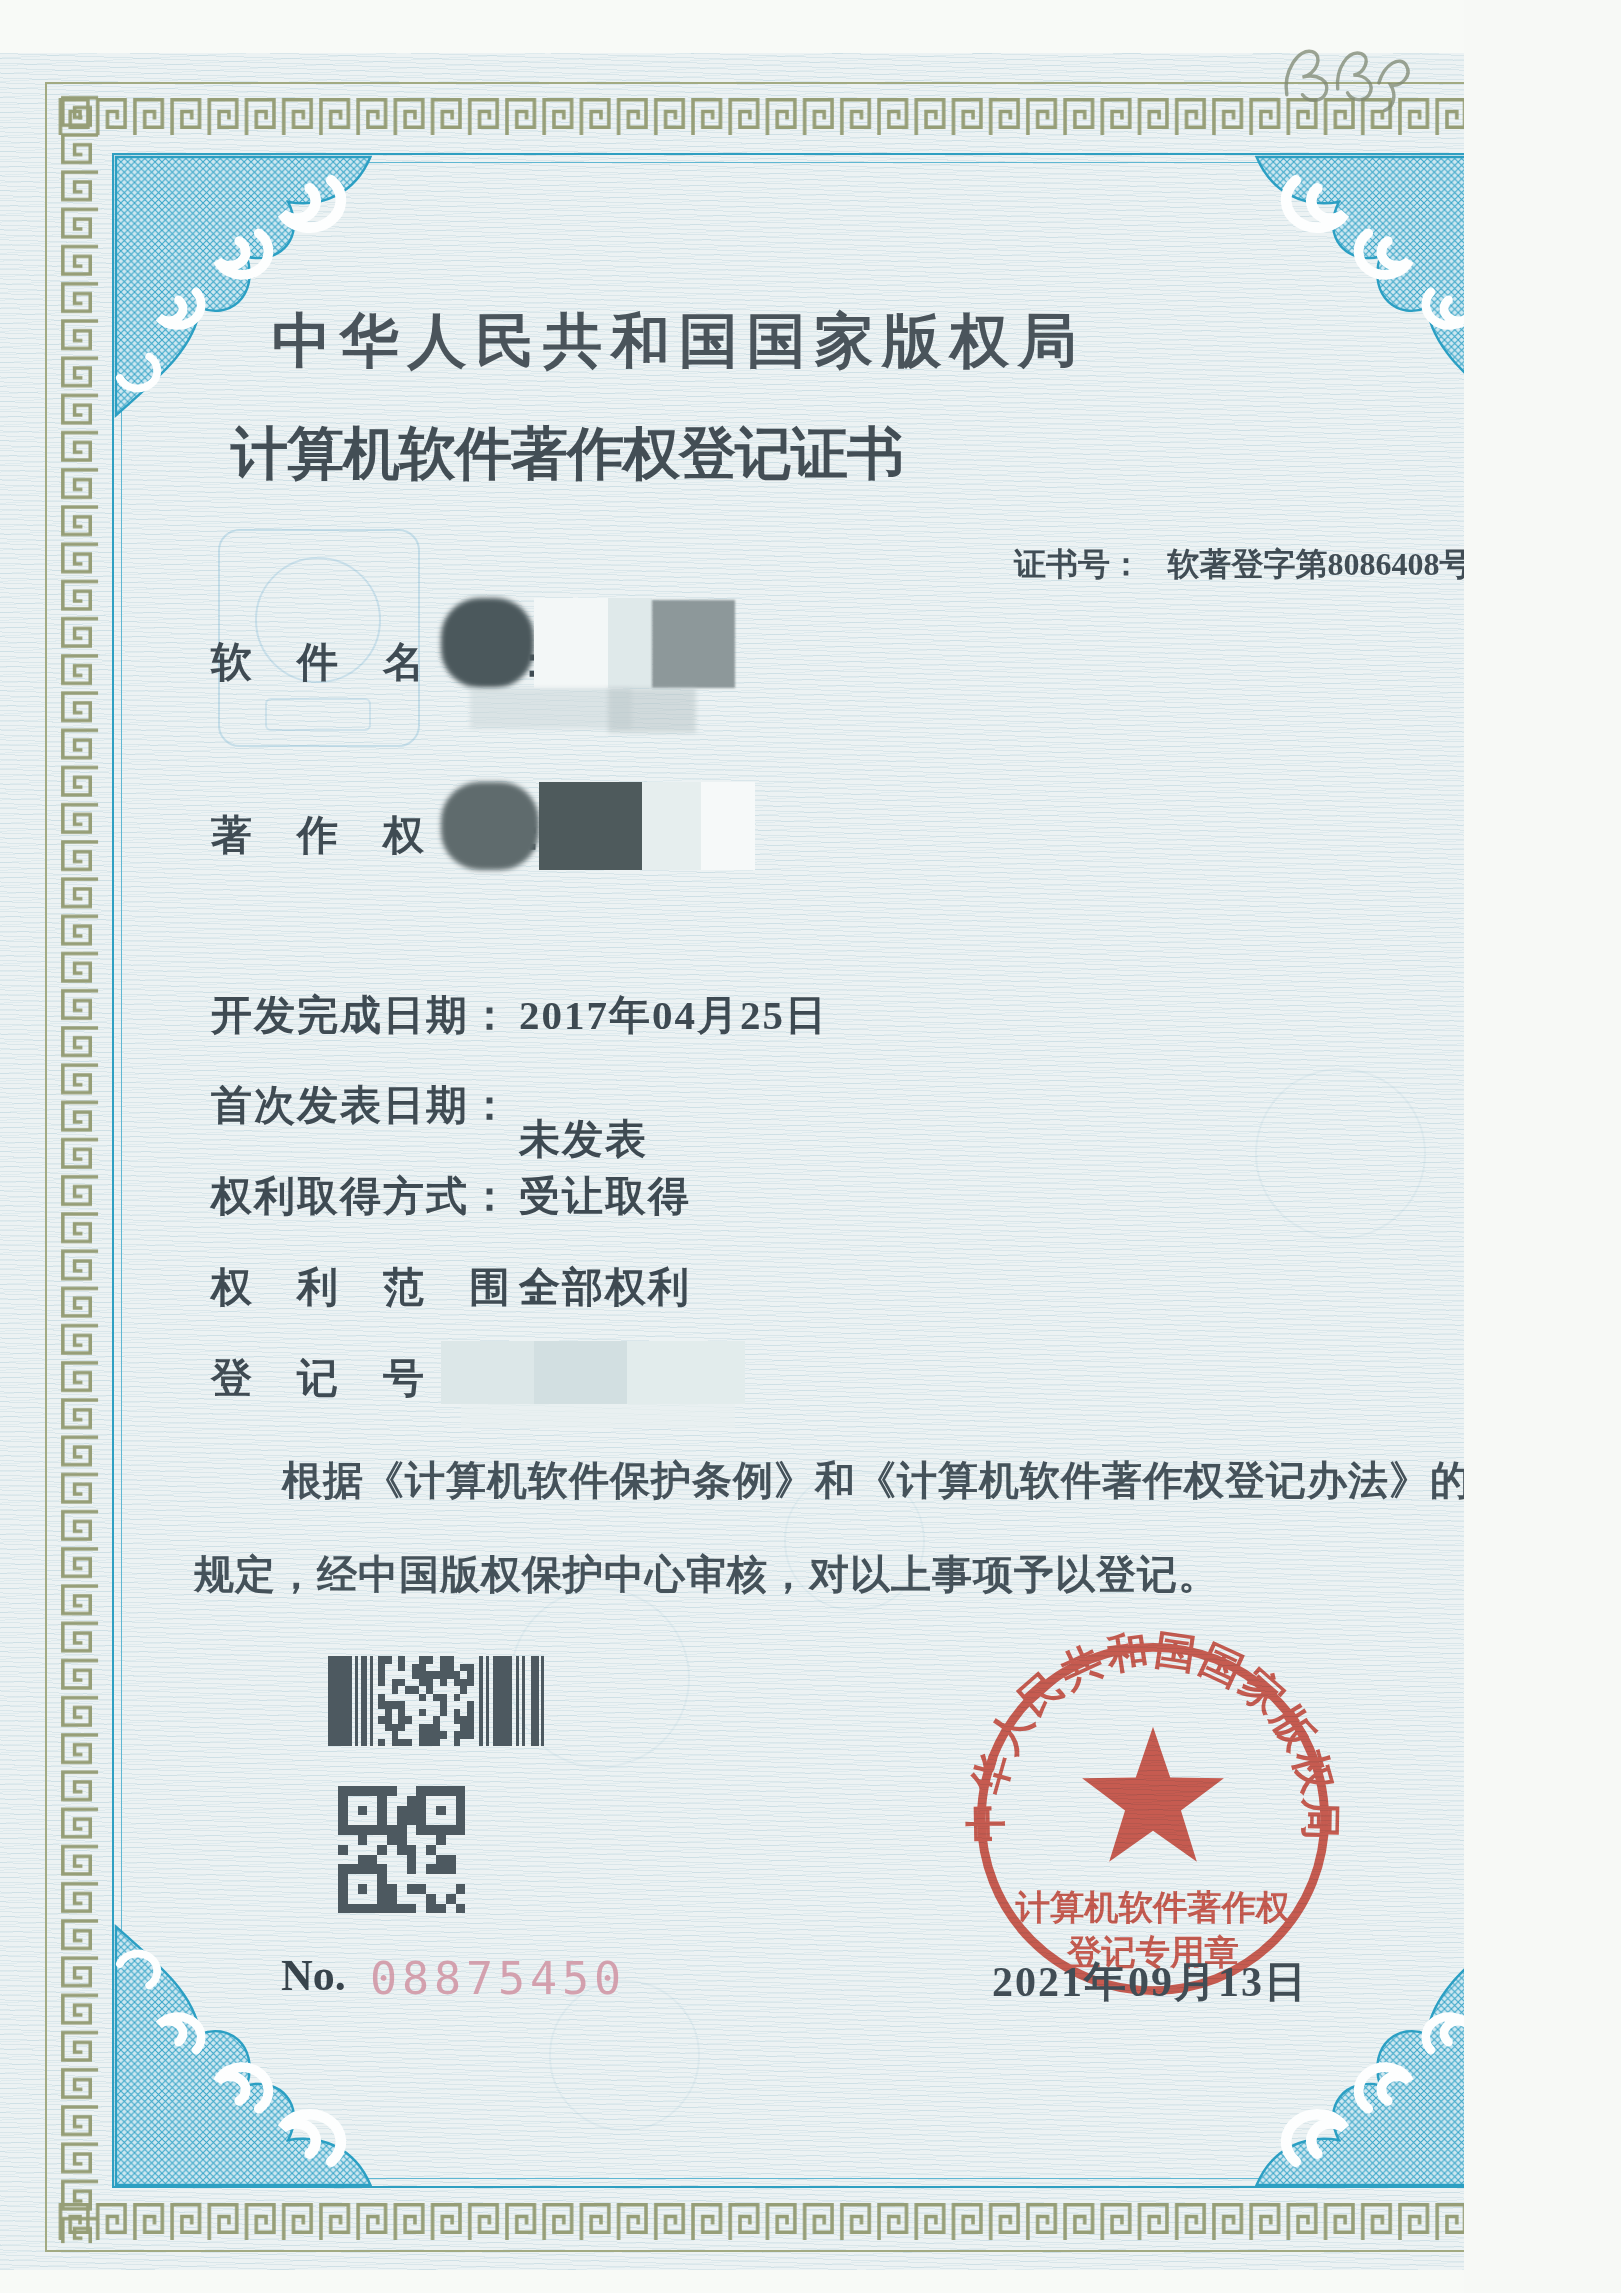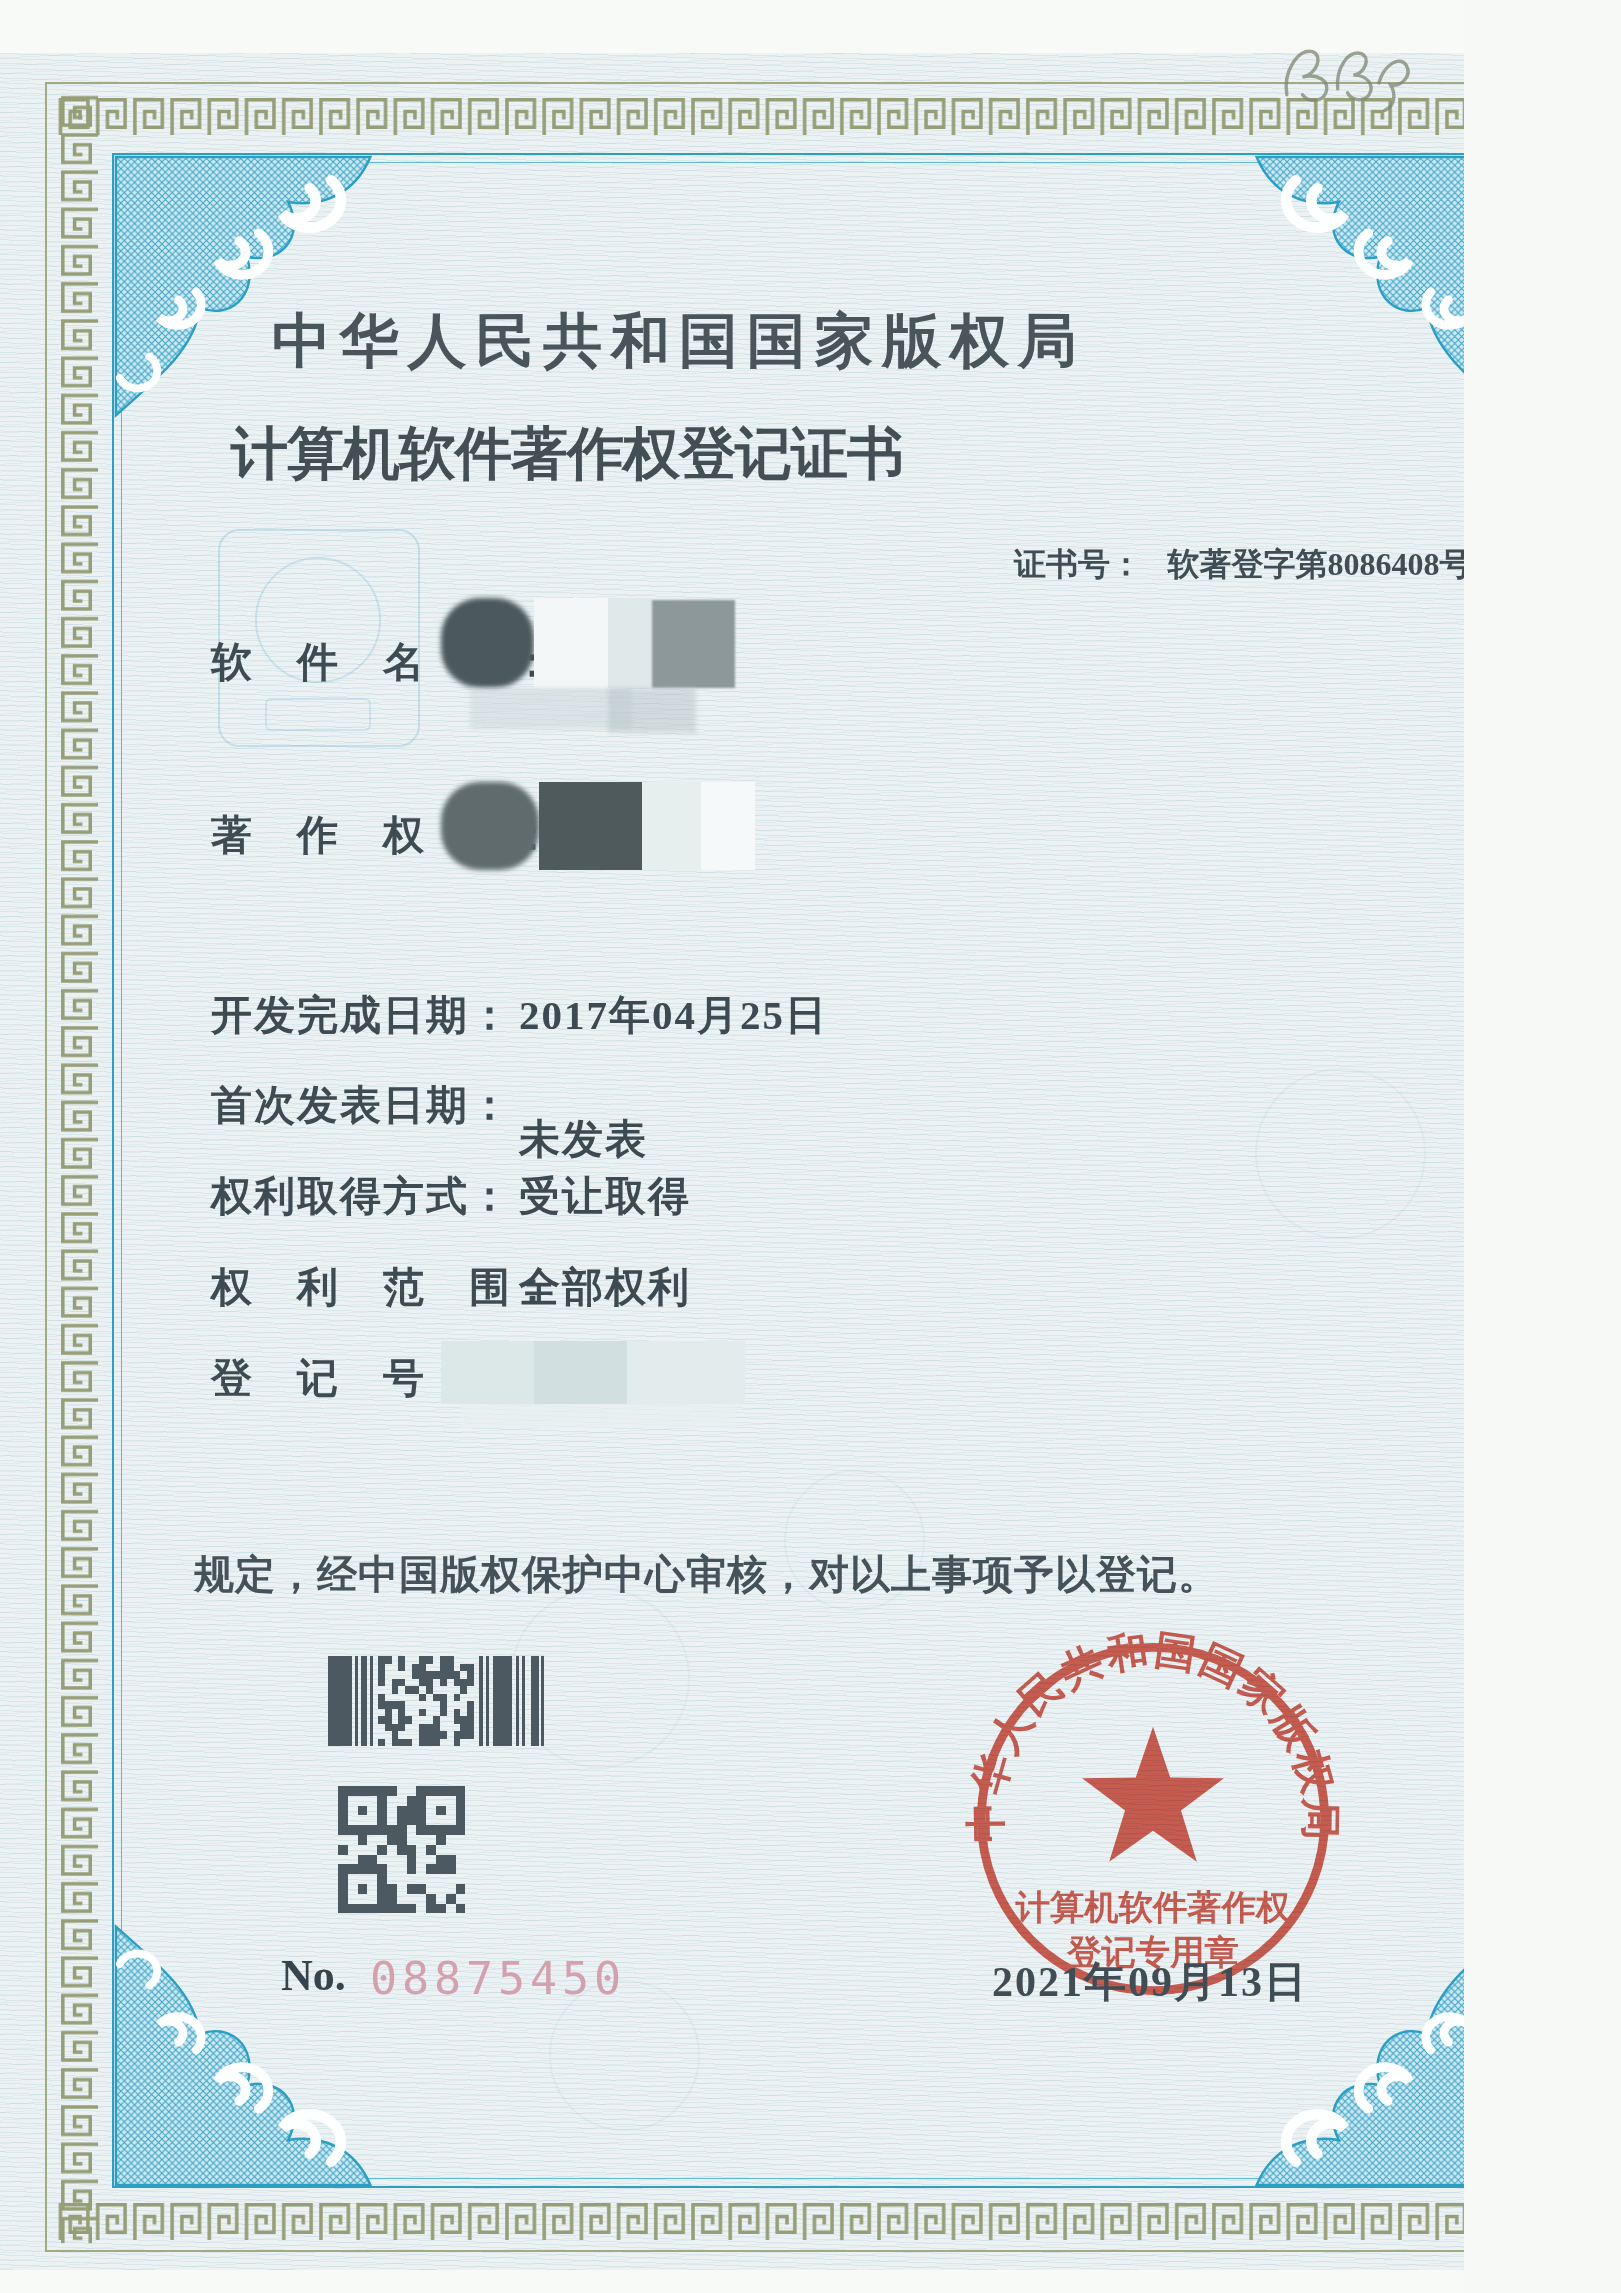--- a/index.html
+++ b/index.html
@@ -163,20 +163,21 @@
   <div class="rd" style="left:441px;top:782px;width:98px;height:88px;background:#5f6b6d;border-radius:39px;filter:blur(2.9px)"></div>
   <div class="rd" style="left:539px;top:782px;width:103px;height:88px;background:#4e5a5c"></div>
   <div class="rd" style="left:642px;top:782px;width:59px;height:88px;background:#e6eeee"></div>
   <div class="rd" style="left:701px;top:782px;width:54px;height:88px;background:#f6f9f9"></div>
 
   <div class="rd" style="left:441px;top:1341px;width:93px;height:63px;background:#dce7e8"></div>
   <div class="rd" style="left:534px;top:1341px;width:93px;height:63px;background:#d2dfe1"></div>
   <div class="rd" style="left:627px;top:1341px;width:118px;height:63px;background:#e2ecec"></div>
   <div class="rd" style="left:461px;top:1404px;width:274px;height:23.5px;background:#e8f0f0;opacity:.7"></div>
 
+  <div class="abs stline" style="left:282px;top:1453px">根据《计算机软件保护条例》和《计算机软件著作权登记办法》的</div>
   <div class="abs stline" style="left:194px;top:1547px">规定，经中国版权保护中心审核，对以上事项予以登记。</div>
 
   <div class="abs barcode">
       <div class="bc-bar" style="width: 23.5px;"></div>
       <div class="bc-sp" style="width: 3.9px;"></div>
       <div class="bc-bar" style="width: 2.9px;"></div>
       <div class="bc-sp" style="width: 2.9px;"></div>
       <div class="bc-bar" style="width: 5.9px;"></div>
       <div class="bc-sp" style="width: 2.9px;"></div>
       <div class="bc-bar" style="width: 2.9px;"></div>

